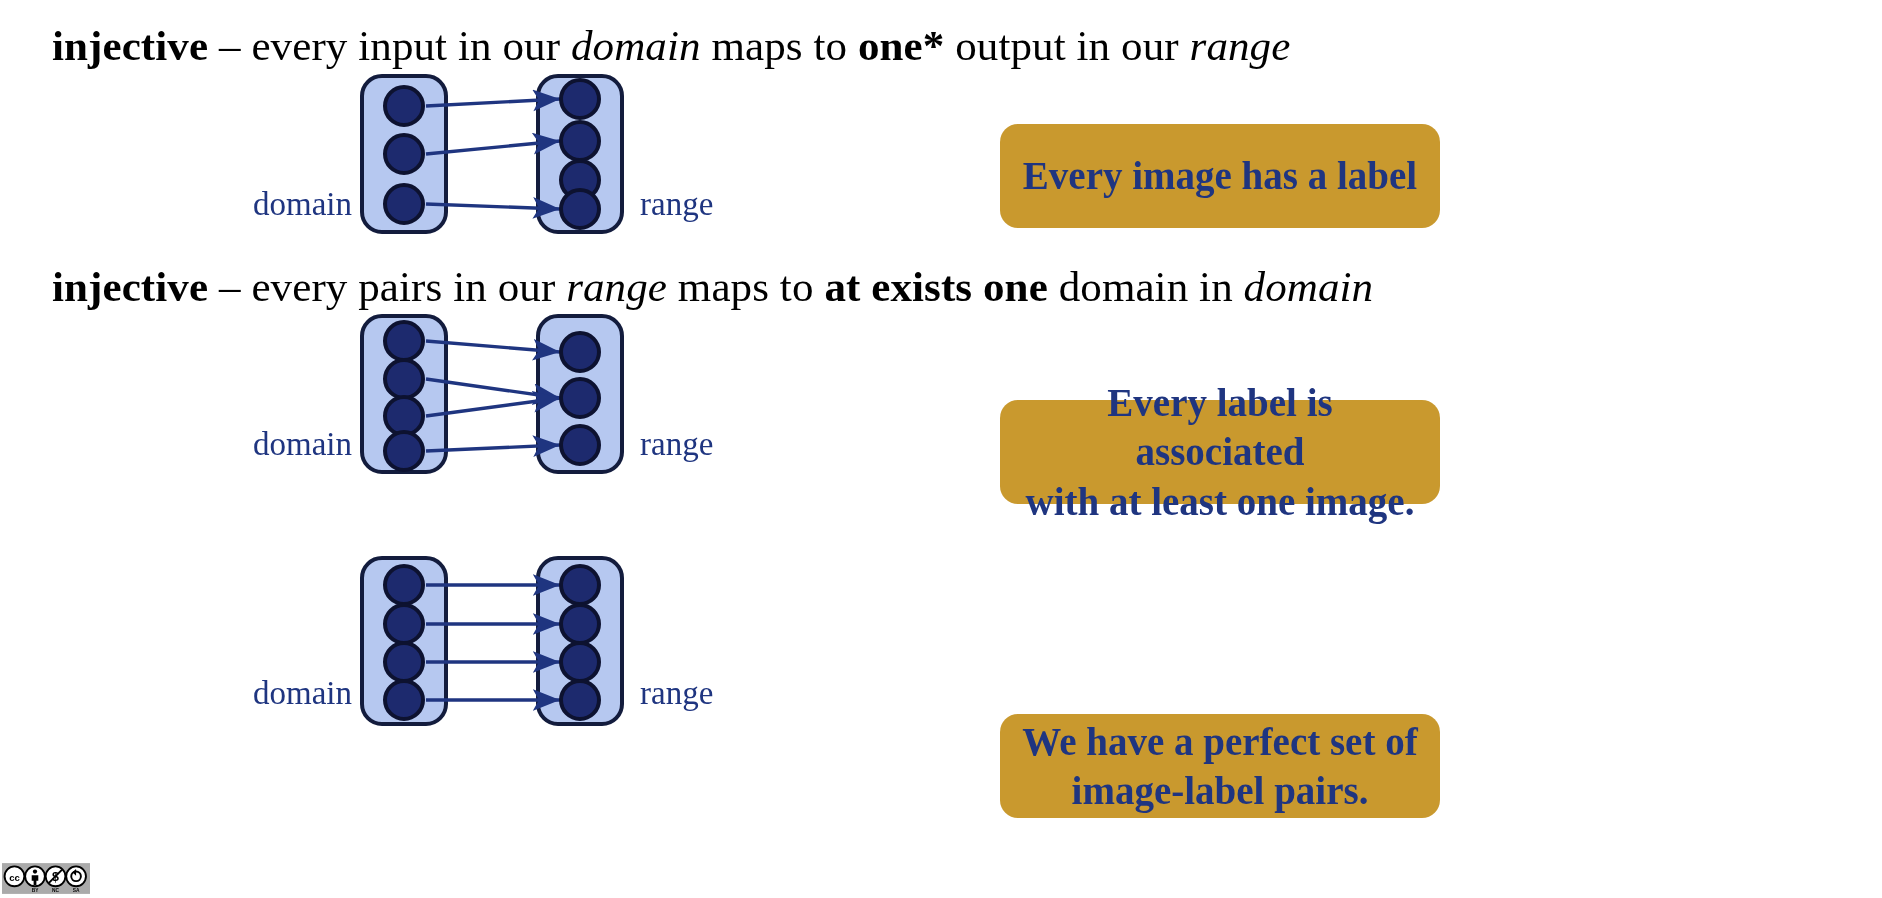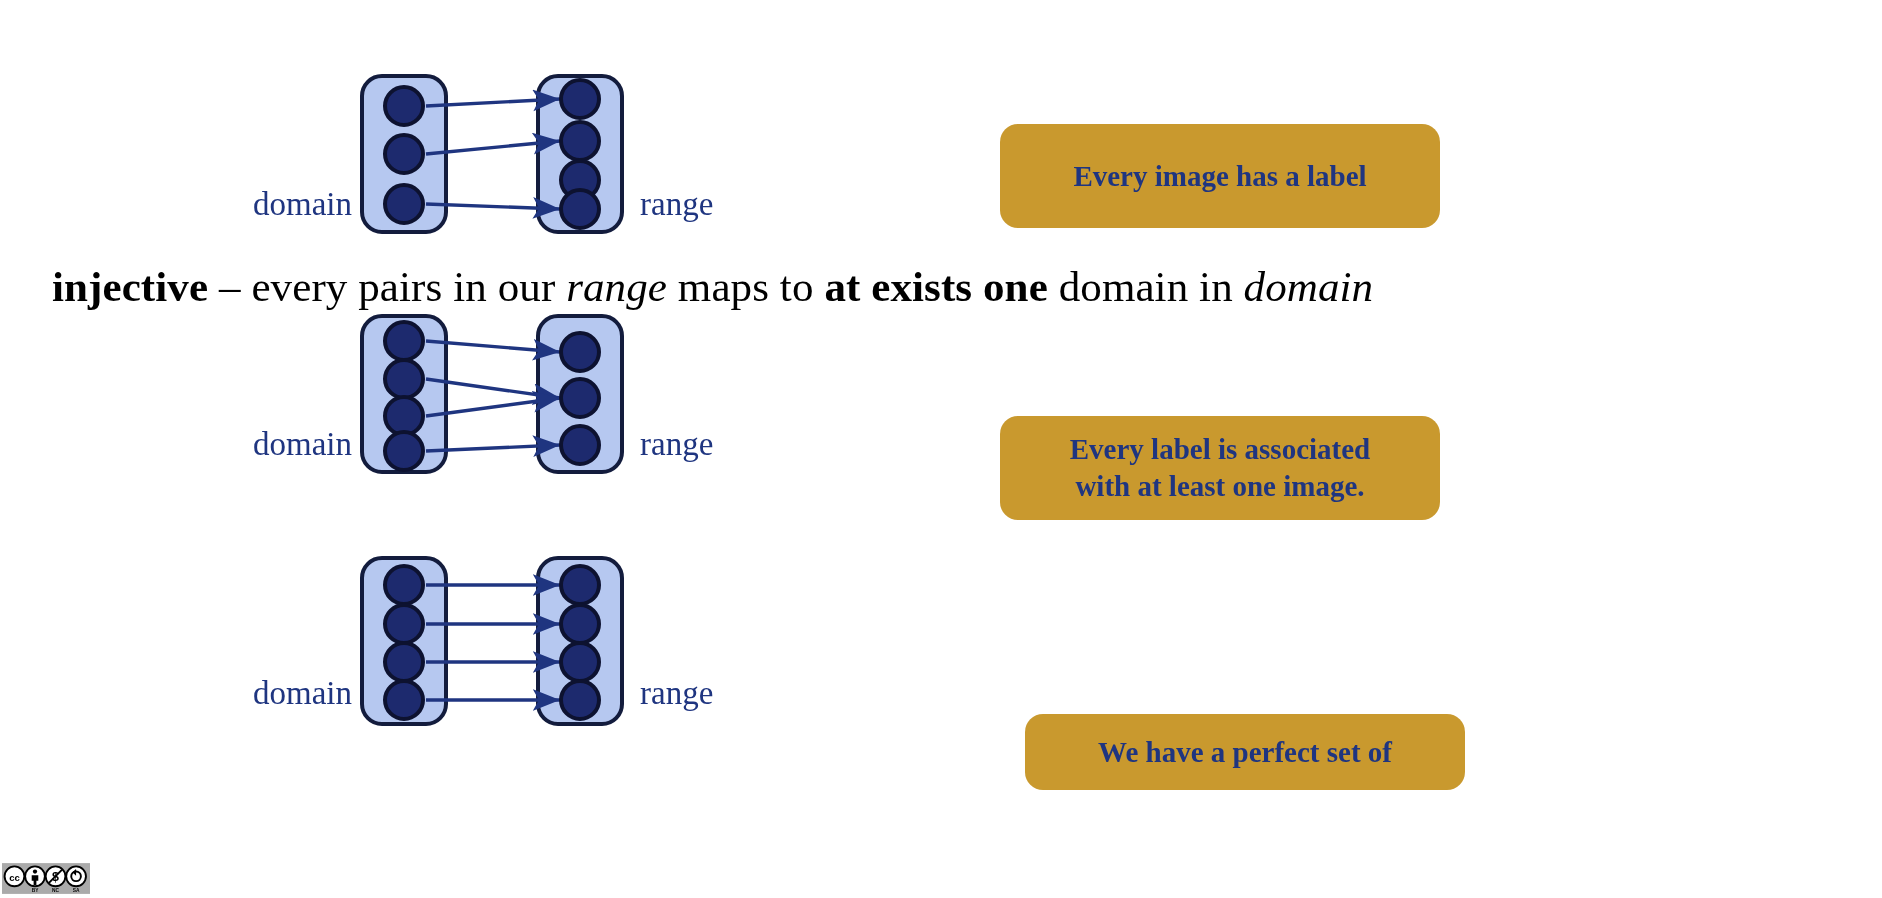--- a/index.html
+++ b/index.html
@@ -54,48 +54,51 @@
   }
 
   
   .callout {
     position: absolute;
     width: 440px;
     background: #c9992e;
     border-radius: 18px;
     color: #1f3580;
     font-weight: bold;
-    font-size: 29px;
+    font-size: 39px;
     line-height: 1.26;
     text-align: center;
     display: flex;
     align-items: center;
     justify-content: center;
     box-sizing: border-box;
     padding: 18px 20px;
   }
   .callout span { display: block; }
   #c-injective  { left: 1000px; top: 124px; height: 104px; }
-  #c-surjective { left: 1000px; top: 416px; height: 104px; }
-  #c-bijective  { left: 1025px; top: 714px; height: 76px; }
+  #c-surjective { left: 1000px; top: 400px; height: 104px; }
+  #c-bijective  { left: 1000px; top: 714px; height: 104px; }
 
   
   #cc-badge {
     position: absolute;
     left: 2px;
     bottom: 4px;
     width: 88px;
     height: 31px;
   }
 </style>
 </head>
 <body>
 
 <div class="slide">
 
+  <div class="heading" id="h-injective">
+    <span class="term">injective</span><span> – </span><span>every input in our </span><span class="em">domain</span><span> maps to </span><span class="str">one*</span><span> output in our </span><span class="em">range</span>
+  </div>
 
   <svg class="diagram" id="d-injective" width="560" height="168" viewBox="0 0 560 168">
 
     <text class="set-label" x="130" y="145" text-anchor="end">domain</text>
 
     <rect x="140" y="6" width="84" height="156" rx="20" ry="20" fill="#b6c8f0" stroke="#131c3d" stroke-width="4"></rect>
 
     <rect x="316" y="6" width="84" height="156" rx="20" ry="20" fill="#b6c8f0" stroke="#131c3d" stroke-width="4"></rect>
 
     <text class="set-label" x="418" y="145" text-anchor="start">range</text>
@@ -205,20 +208,21 @@
       <circle cx="358" cy="33" r="19" fill="#1d2a6e" stroke="#0d1230" stroke-width="4"></circle>
       <circle cx="358" cy="72" r="19" fill="#1d2a6e" stroke="#0d1230" stroke-width="4"></circle>
       <circle cx="358" cy="110" r="19" fill="#1d2a6e" stroke="#0d1230" stroke-width="4"></circle>
       <circle cx="358" cy="148" r="19" fill="#1d2a6e" stroke="#0d1230" stroke-width="4"></circle>
     </g>
   </svg>
 
   <div class="callout" id="c-bijective">
     <div>
       <span>We have a perfect set of</span>
+      <span>image-label pairs.</span>
     </div>
   </div>
 
   <svg id="cc-badge" viewBox="0 0 120 42">
     <rect x="0" y="0" width="120" height="42" fill="#aaaaaa"></rect>
 
     <g>
       <circle cx="17" cy="18" r="13.5" fill="#ffffff" stroke="#000" stroke-width="2.6"></circle>
       <text x="17" y="24" text-anchor="middle" font-family="'Liberation Sans',sans-serif" font-size="13" font-weight="bold" fill="#000">cc</text>
     </g>

